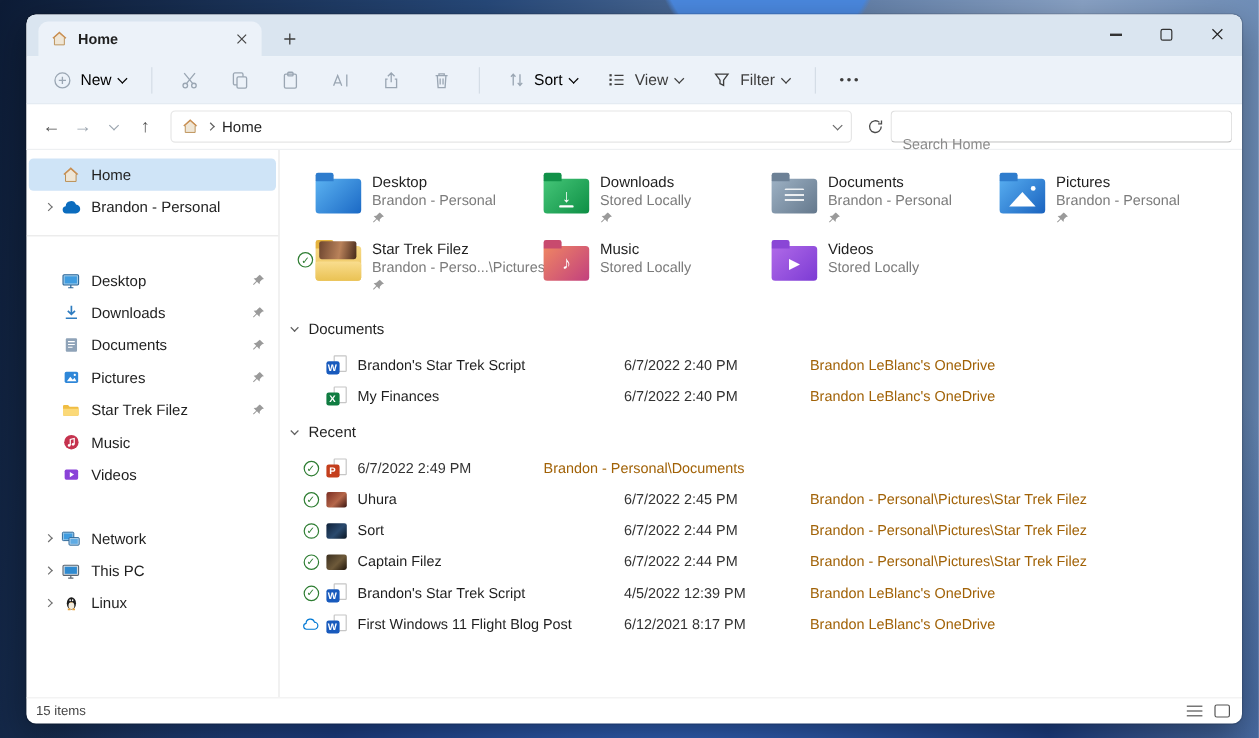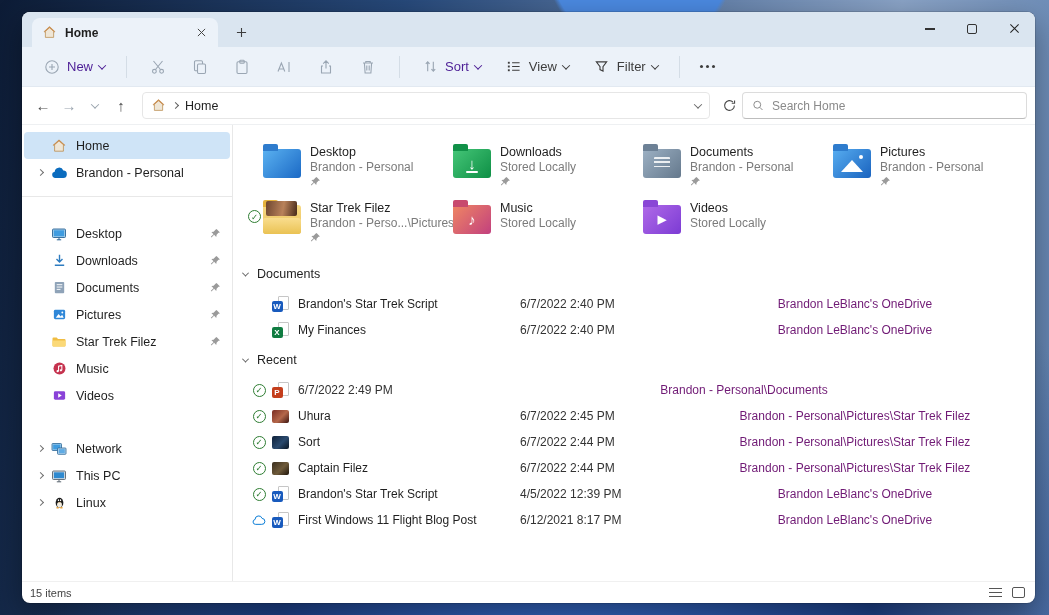--- a/index.html
+++ b/index.html
@@ -22,38 +22,38 @@
   .tab-label { font-size:12px; font-weight:bold; color:#1f1f1f; margin-left:8px; flex:1; }
   .tab-close { width:18px; height:18px; border-radius:4px; display:flex; align-items:center; justify-content:center; }
   .newtab { width:26px; height:26px; margin:0 0 2px 10px; display:flex; align-items:center; justify-content:center; border-radius:4px; }
   .wincontrols { margin-left:auto; align-self:flex-start; display:flex; height:100%; }
   .wc { width:42px; height:33px; display:flex; align-items:center; justify-content:center; }
   .wc-min-glyph { width:10px; height:2px; background:#333; }
   .wc-max-glyph { width:10px; height:10px; border:1.3px solid #333; border-radius:2px; }
   
   .toolbar { height:40px; background:#ecf2f9; display:flex; align-items:center; padding:0 14px; gap:10px; flex:none; border-bottom:1px solid #e2e9f1; }
   .tbtn { display:flex; align-items:center; gap:6px; font-size:13px; padding:5px 7px; border-radius:4px; }
-  .tbtn.disabled { color:#4c1d95; }
+  .tbtn.disabled { color:#000000; }
   .tbtn.enabled { color:#3d3d3d; }
   .ticon { display:flex; align-items:center; justify-content:center; width:18px; height:18px; }
   .tsep { width:1px; height:22px; background:#d4dde6; margin:0 4px; }
   .iconrow { display:flex; gap:24px; margin:0 8px; }
   .dots { display:flex; gap:3px; padding:6px; }
   .dots i { width:3px; height:3px; border-radius:50%; background:#3d3d3d; }
   .chev { display:inline-block; width:6px; height:6px; border-right:1.3px solid currentColor; border-bottom:1.3px solid currentColor; transform:rotate(45deg) translate(-1px,-1px); }
   .chev-right { transform:rotate(-45deg); }
   
   .navrow { height:38px; background:#fff; display:flex; align-items:center; padding:0 8px; flex:none; border-bottom:1px solid #eef0f2; }
   .navbtn { width:26px; height:26px; display:flex; align-items:center; justify-content:center; font-size:15px; color:#4c4c4c; border-radius:4px; }
   .navbtn.dim { color:#9aa4ae; }
   .addrbox { flex:1; height:27px; margin:0 6px 0 8px; border:1px solid #e6e6e6; border-radius:4px; display:flex; align-items:center; padding:0 8px; }
   .crumb { display:flex; align-items:center; gap:7px; font-size:12.5px; color:#1f1f1f; }
   .crumb .chev { width:5px; height:5px; color:#5f5f5f; }
   .addr-chev { margin-left:auto; color:#6a6a6a; }
-  .searchbox { width:285px; height:27px; border:1px solid #dcdcdc; border-bottom-color:#bdbdbd; border-radius:4px; display:flex; align-items:center; padding:12px 9px; gap:8px; }
+  .searchbox { width:285px; height:27px; border:1px solid #dcdcdc; border-bottom-color:#bdbdbd; border-radius:4px; display:flex; align-items:center; padding:0 9px; gap:20px;flex-direction:column; }
   .searchbox input { border:none; outline:none; font-size:12px; color:#1f1f1f; width:100%; font-family:"Liberation Sans", sans-serif; background:transparent; }
   .searchbox input::placeholder { color:#8a8a8a; }
   
   .bodyrow { flex:1; display:flex; min-height:0; }
   .sidebar { width:211px; border-right:1px solid #e8e8e8; padding-top:7px; flex:none; overflow:hidden; }
   .sitem { height:27px; display:flex; align-items:center; padding:0 8px 0 6px; margin:0 2px; border-radius:4px; font-size:12.5px; color:#1f1f1f; }
   .sitem.selected { background:#cfe4f7; }
   .sitem .exp { width:20px; display:flex; justify-content:center; color:#707070; }
   .sitem .exp .chev { width:5px; height:5px; }
   .sitem .sicon { width:18px; height:16px; display:flex; align-items:center; justify-content:center; margin-right:8px; }
@@ -91,21 +91,21 @@
   .pic-dot { position:absolute; right:8px; top:6px; width:4px; height:4px; border-radius:50%; background:#fff; }
   .stf-photo { position:absolute; top:-4px; left:3px; width:31px; height:15px; border-radius:2px; background:linear-gradient(100deg,#6e4630,#b9825a 55%,#46291a); }
   .stf-front { position:absolute; left:0; right:0; bottom:0; height:16px; border-radius:2px 3px 3px 3px; background:linear-gradient(180deg,#f9dd8e,#eac253); }
   .videos-glyph { font-size:11px; }
   
   .frow { height:26px; display:flex; align-items:center; font-size:12px; }
   .fstatus { width:18px; margin-left:11px; display:flex; justify-content:center; flex:none; }
   .ficonc { width:20px; margin:0 8px 0 2px; display:flex; justify-content:center; flex:none; }
   .fname { width:222px; color:#1f1f1f; white-space:nowrap; overflow:hidden; }
   .fdate { width:155px; color:#333; white-space:nowrap; }
-  .floc { color:#701a75; white-space:nowrap; overflow:hidden; flex:1;text-align:center; }
+  .floc { color:#a16207; white-space:nowrap; overflow:hidden; flex:1; }
   .checkmark { width:13px; height:13px; border:1px solid #2e7d32; border-radius:50%; color:#2e7d32; font-size:8.5px; display:flex; align-items:center; justify-content:center; }
   .doc-icon { position:relative; width:17px; height:16px; }
   .doc-icon .page { position:absolute; right:0; top:0; width:11px; height:14px; background:#fff; border:1px solid #c6c6c6; border-radius:1px; }
   .doc-icon .sq { position:absolute; left:0; bottom:0; width:11px; height:11px; border-radius:2px; color:#fff; font-size:8px; font-weight:bold; display:flex; align-items:center; justify-content:center; }
   .sq-word { background:#185abd; }
   .sq-excel { background:#107c41; }
   .sq-ppt { background:#c43e1c; }
   .thumb { width:17px; height:13px; border-radius:2px; }
   .th-uhura { background:linear-gradient(135deg,#7a2d22,#b5674a 55%,#3a1410); }
   .th-spock { background:linear-gradient(135deg,#0e2038,#2a4a6e 55%,#0a1522); }

